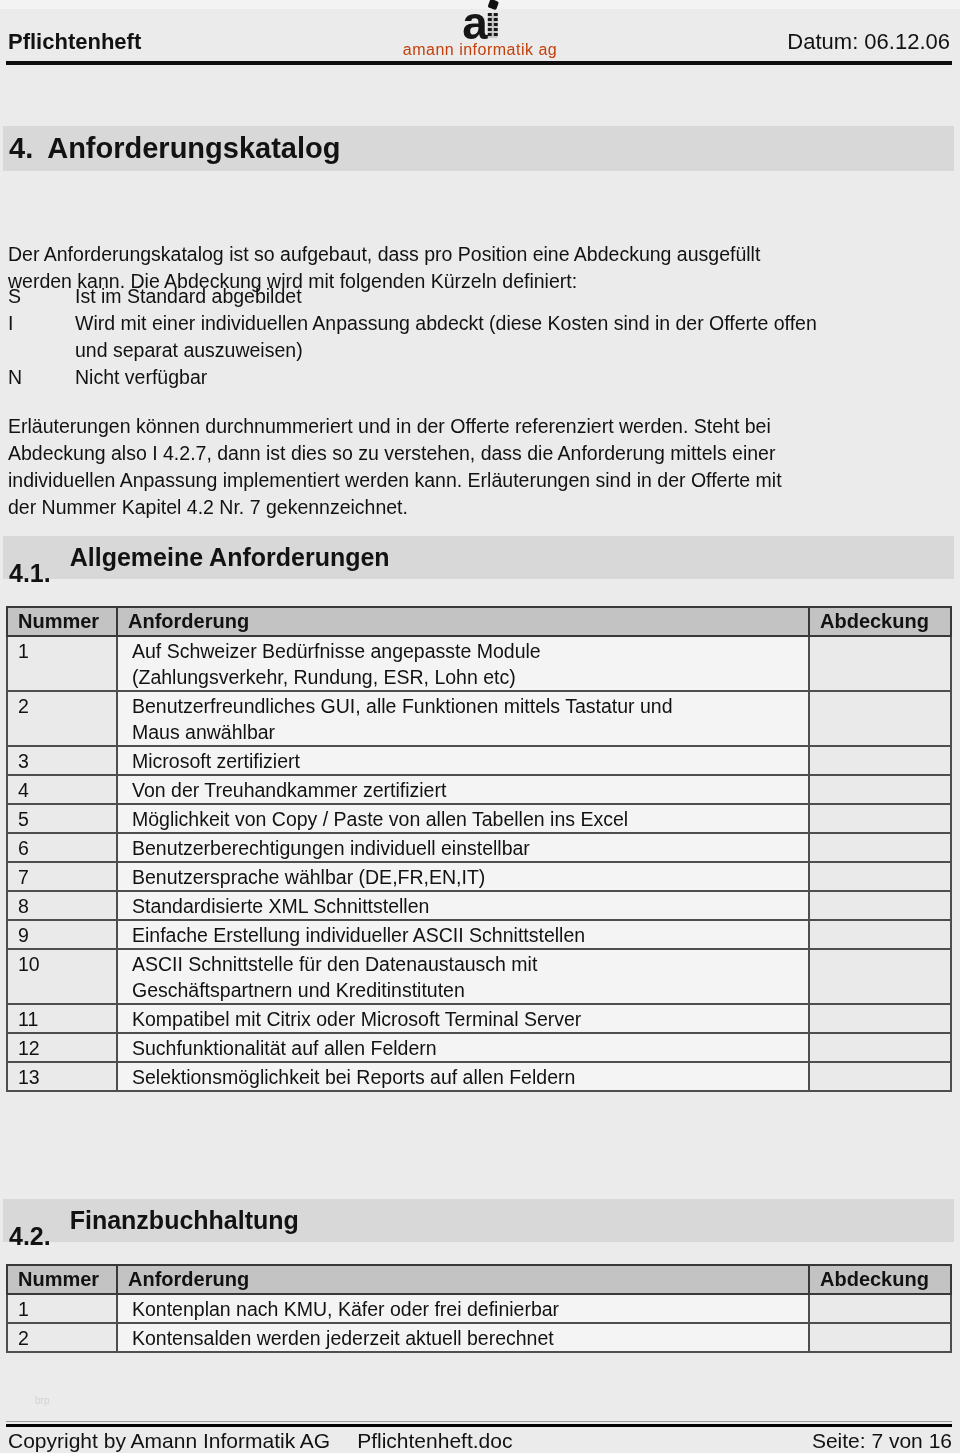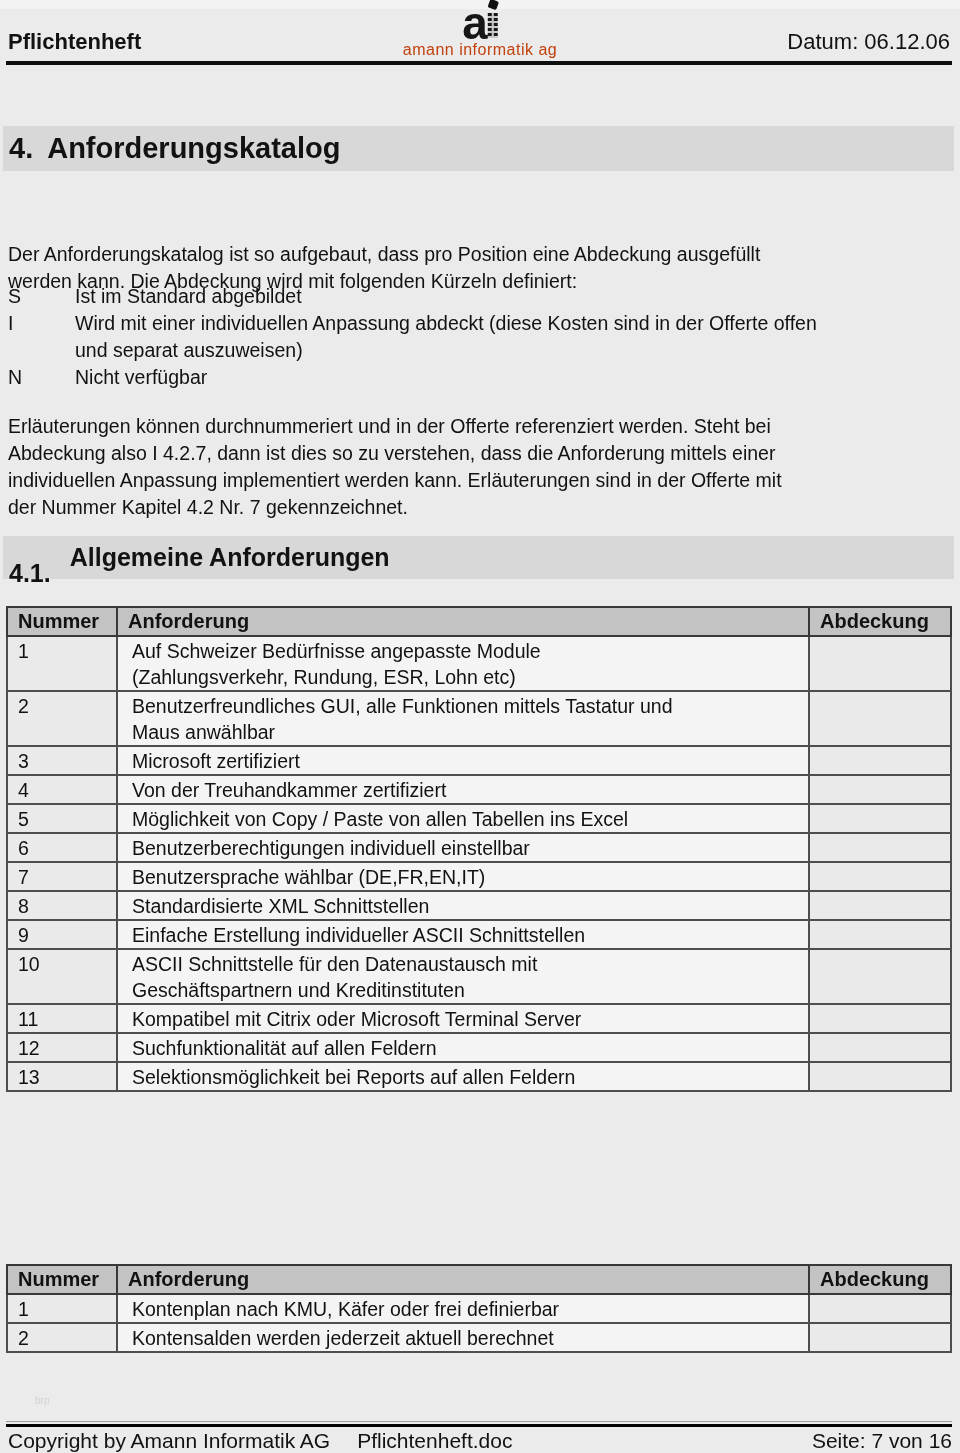--- a/index.html
+++ b/index.html
@@ -208,20 +208,24 @@
 
   <tr>
     <td class="col-num">13</td>
     <td class="col-anf">Selektionsmöglichkeit bei Reports auf allen Feldern</td>
     <td class="col-abd"></td>
   </tr>
 
 </tbody>
   </table>
 
+  <div class="band gap-lg" id="band42">
+    <span class="band-num">4.2.</span>
+    <span class="band-title">Finanzbuchhaltung</span>
+  </div>
 
   <table class="req-table" id="table2">
     <thead>
       <tr>
         <th class="h-num">Nummer</th>
         <th class="h-anf">Anforderung</th>
         <th class="h-abd">Abdeckung</th>
       </tr>
     </thead>
     <tbody>

